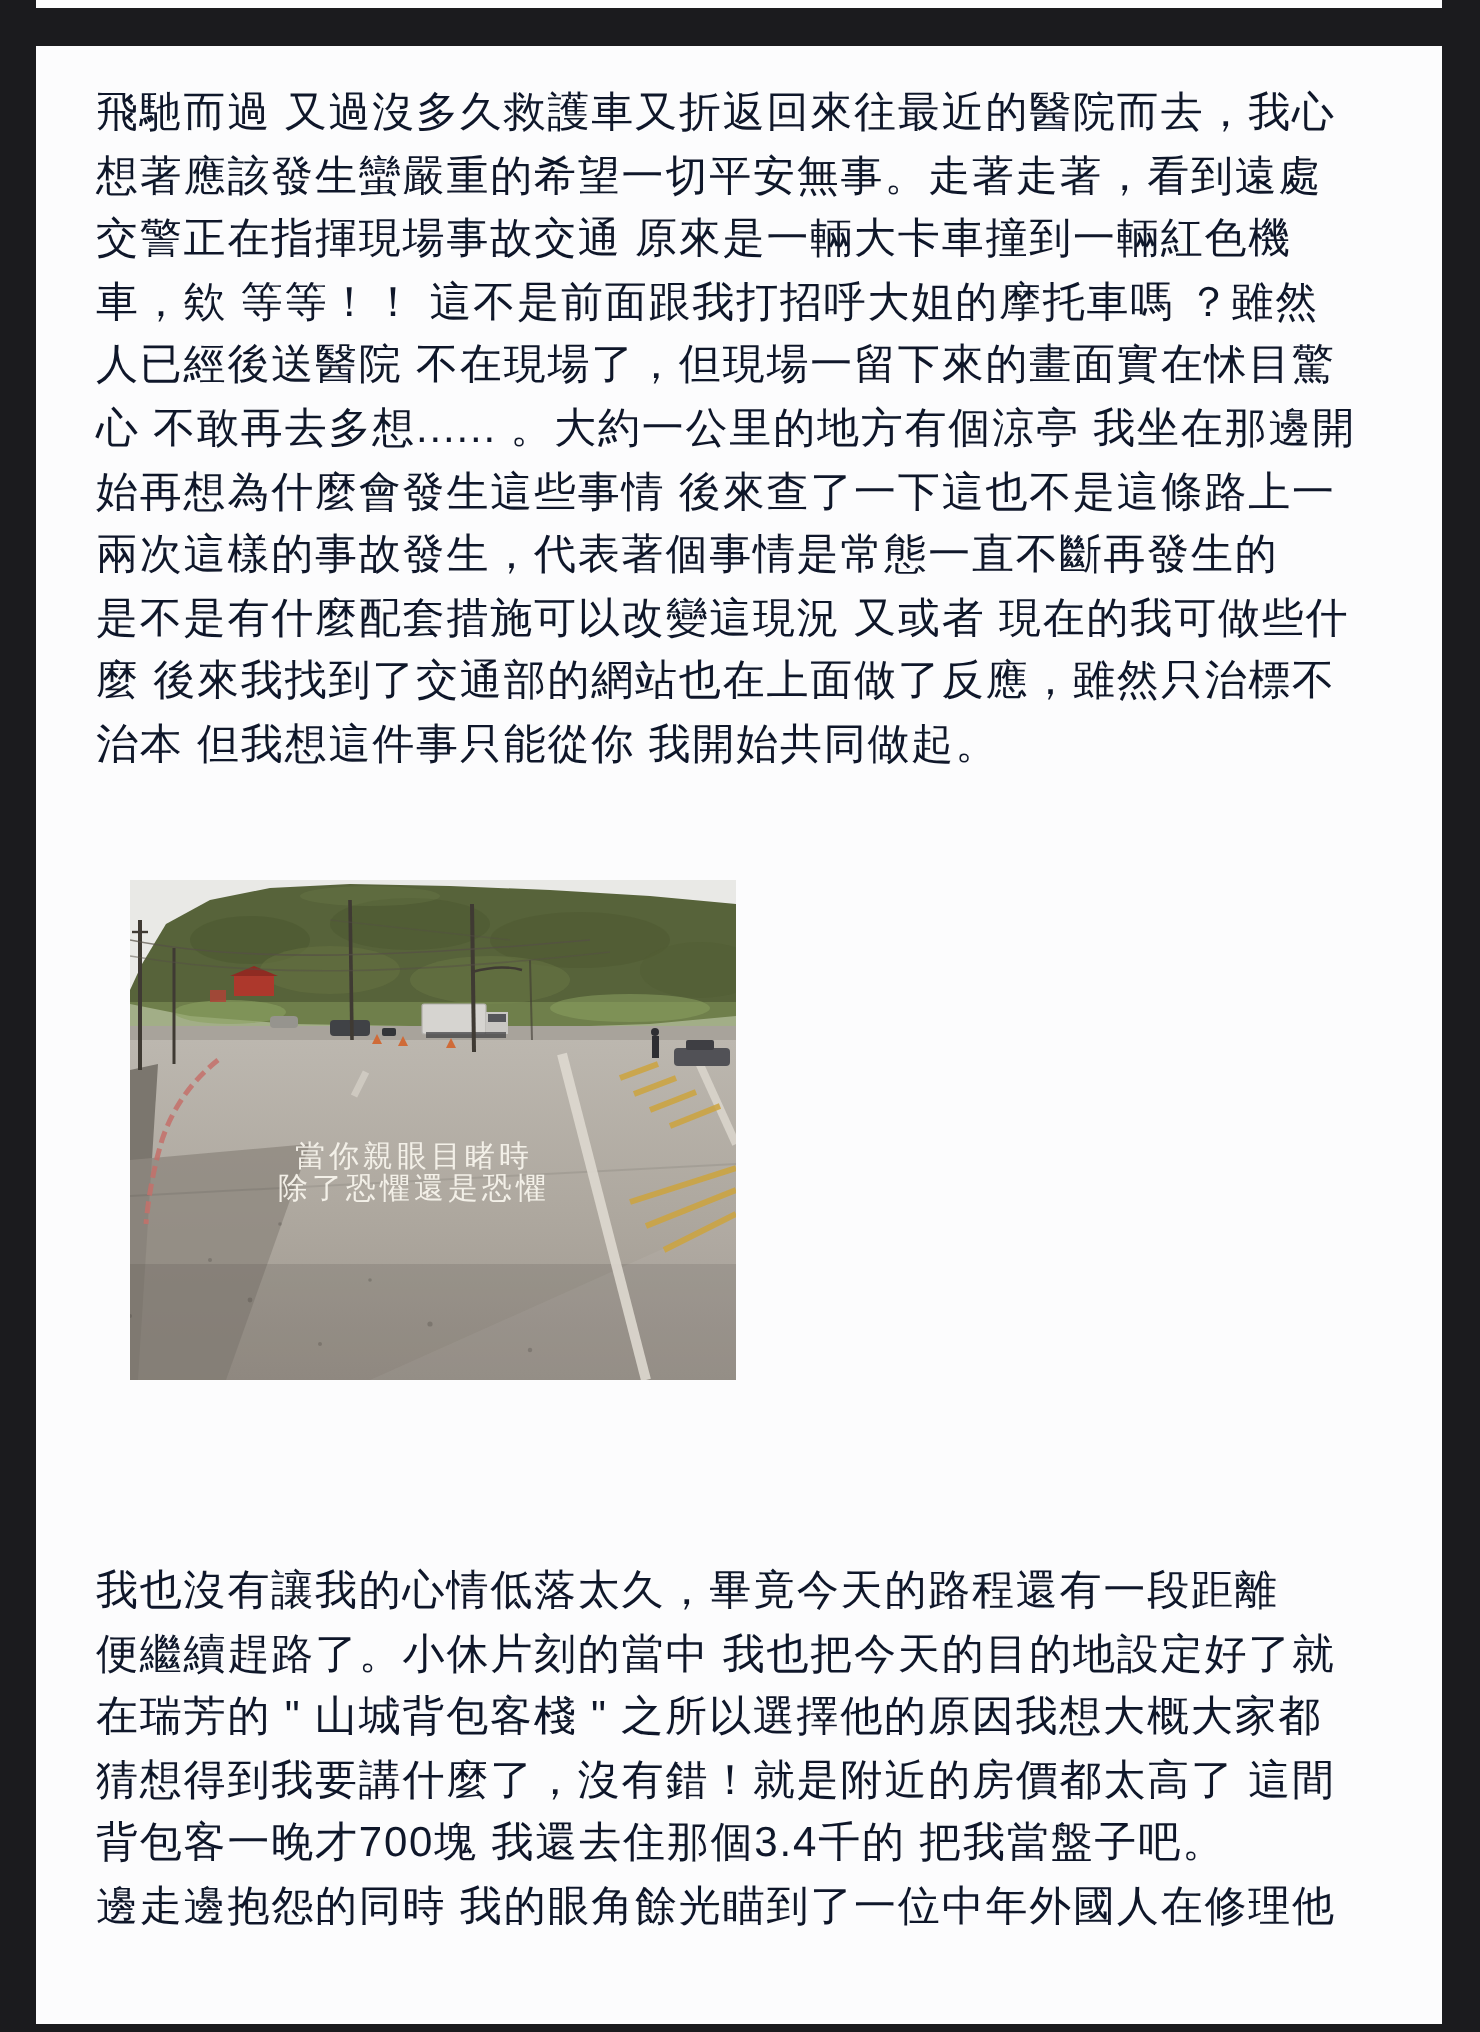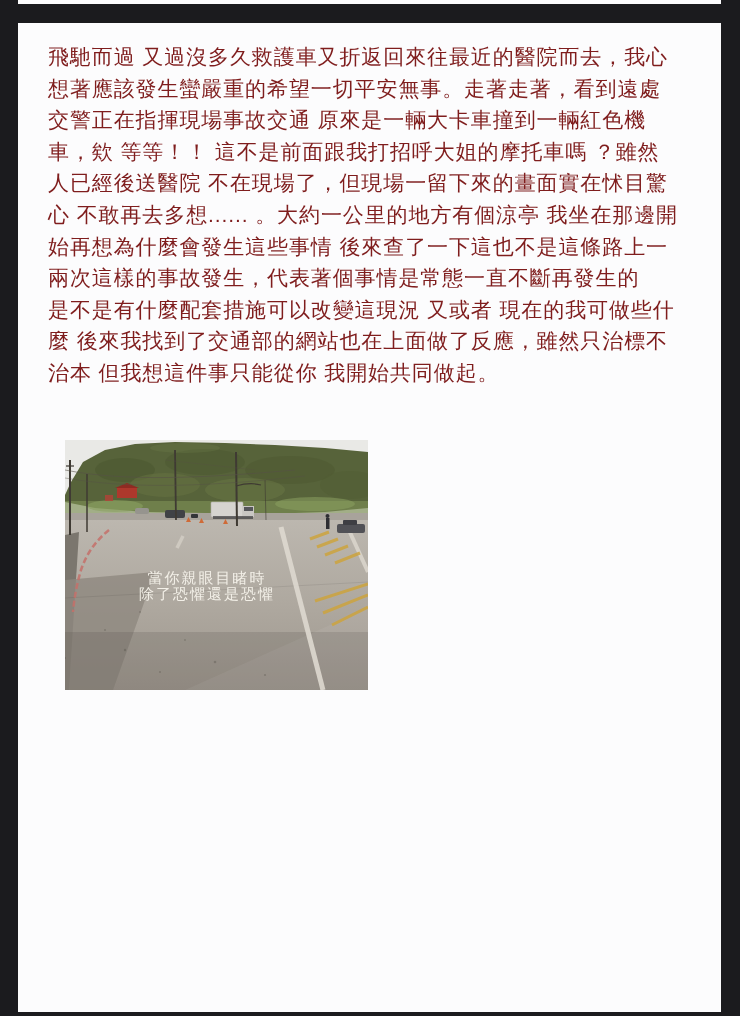--- a/index.html
+++ b/index.html
@@ -15,21 +15,21 @@
     background:#fcfcfd;
   }
   .card{
     position:absolute;left:18px;top:23px;width:703px;height:989px;
     background:#fcfcfd;
     overflow:hidden;
   }
   .para{
     position:absolute;left:30px;margin:0;
     font-size:21px;line-height:31.6px;letter-spacing:0.9px;
-    color:#7f1d1d;
+    color:#0f172a;
     white-space:pre;
   }
   .para1{top:18px;}
   .para2{top:757px;}
   .photo{
     position:absolute;left:32px;top:402px;width:303px;height:250px;
     margin:15px;padding:0;
     overflow:hidden;
     background:#b6b1a9;
   }
@@ -152,15 +152,21 @@
             <circle cx="200" cy="235" r="1.1"></circle>
           <circle cx="75" cy="172" r="0.9"></circle>
             <circle cx="175,218" cy="218" r="1"></circle>
         </g>
 
         <text x="142" y="143" text-anchor="middle" font-size="15" letter-spacing="2" fill="#f7f4ec" opacity="0.95" font-family="Liberation Sans, sans-serif">當你親眼目睹時</text>
         <text x="142" y="159" text-anchor="middle" font-size="15" letter-spacing="2" fill="#f7f4ec" opacity="0.95" font-family="Liberation Sans, sans-serif">除了恐懼還是恐懼</text>
       </svg>
     </figure>
 
+    <p class="para para2">我也沒有讓我的心情低落太久，畢竟今天的路程還有一段距離
+便繼續趕路了。小休片刻的當中 我也把今天的目的地設定好了就
+在瑞芳的 " 山城背包客棧 " 之所以選擇他的原因我想大概大家都
+猜想得到我要講什麼了，沒有錯！就是附近的房價都太高了 這間
+背包客一晚才700塊 我還去住那個3.4千的 把我當盤子吧。
+邊走邊抱怨的同時 我的眼角餘光瞄到了一位中年外國人在修理他</p>
 
   </article>
 </div>
 
 </body></html>

